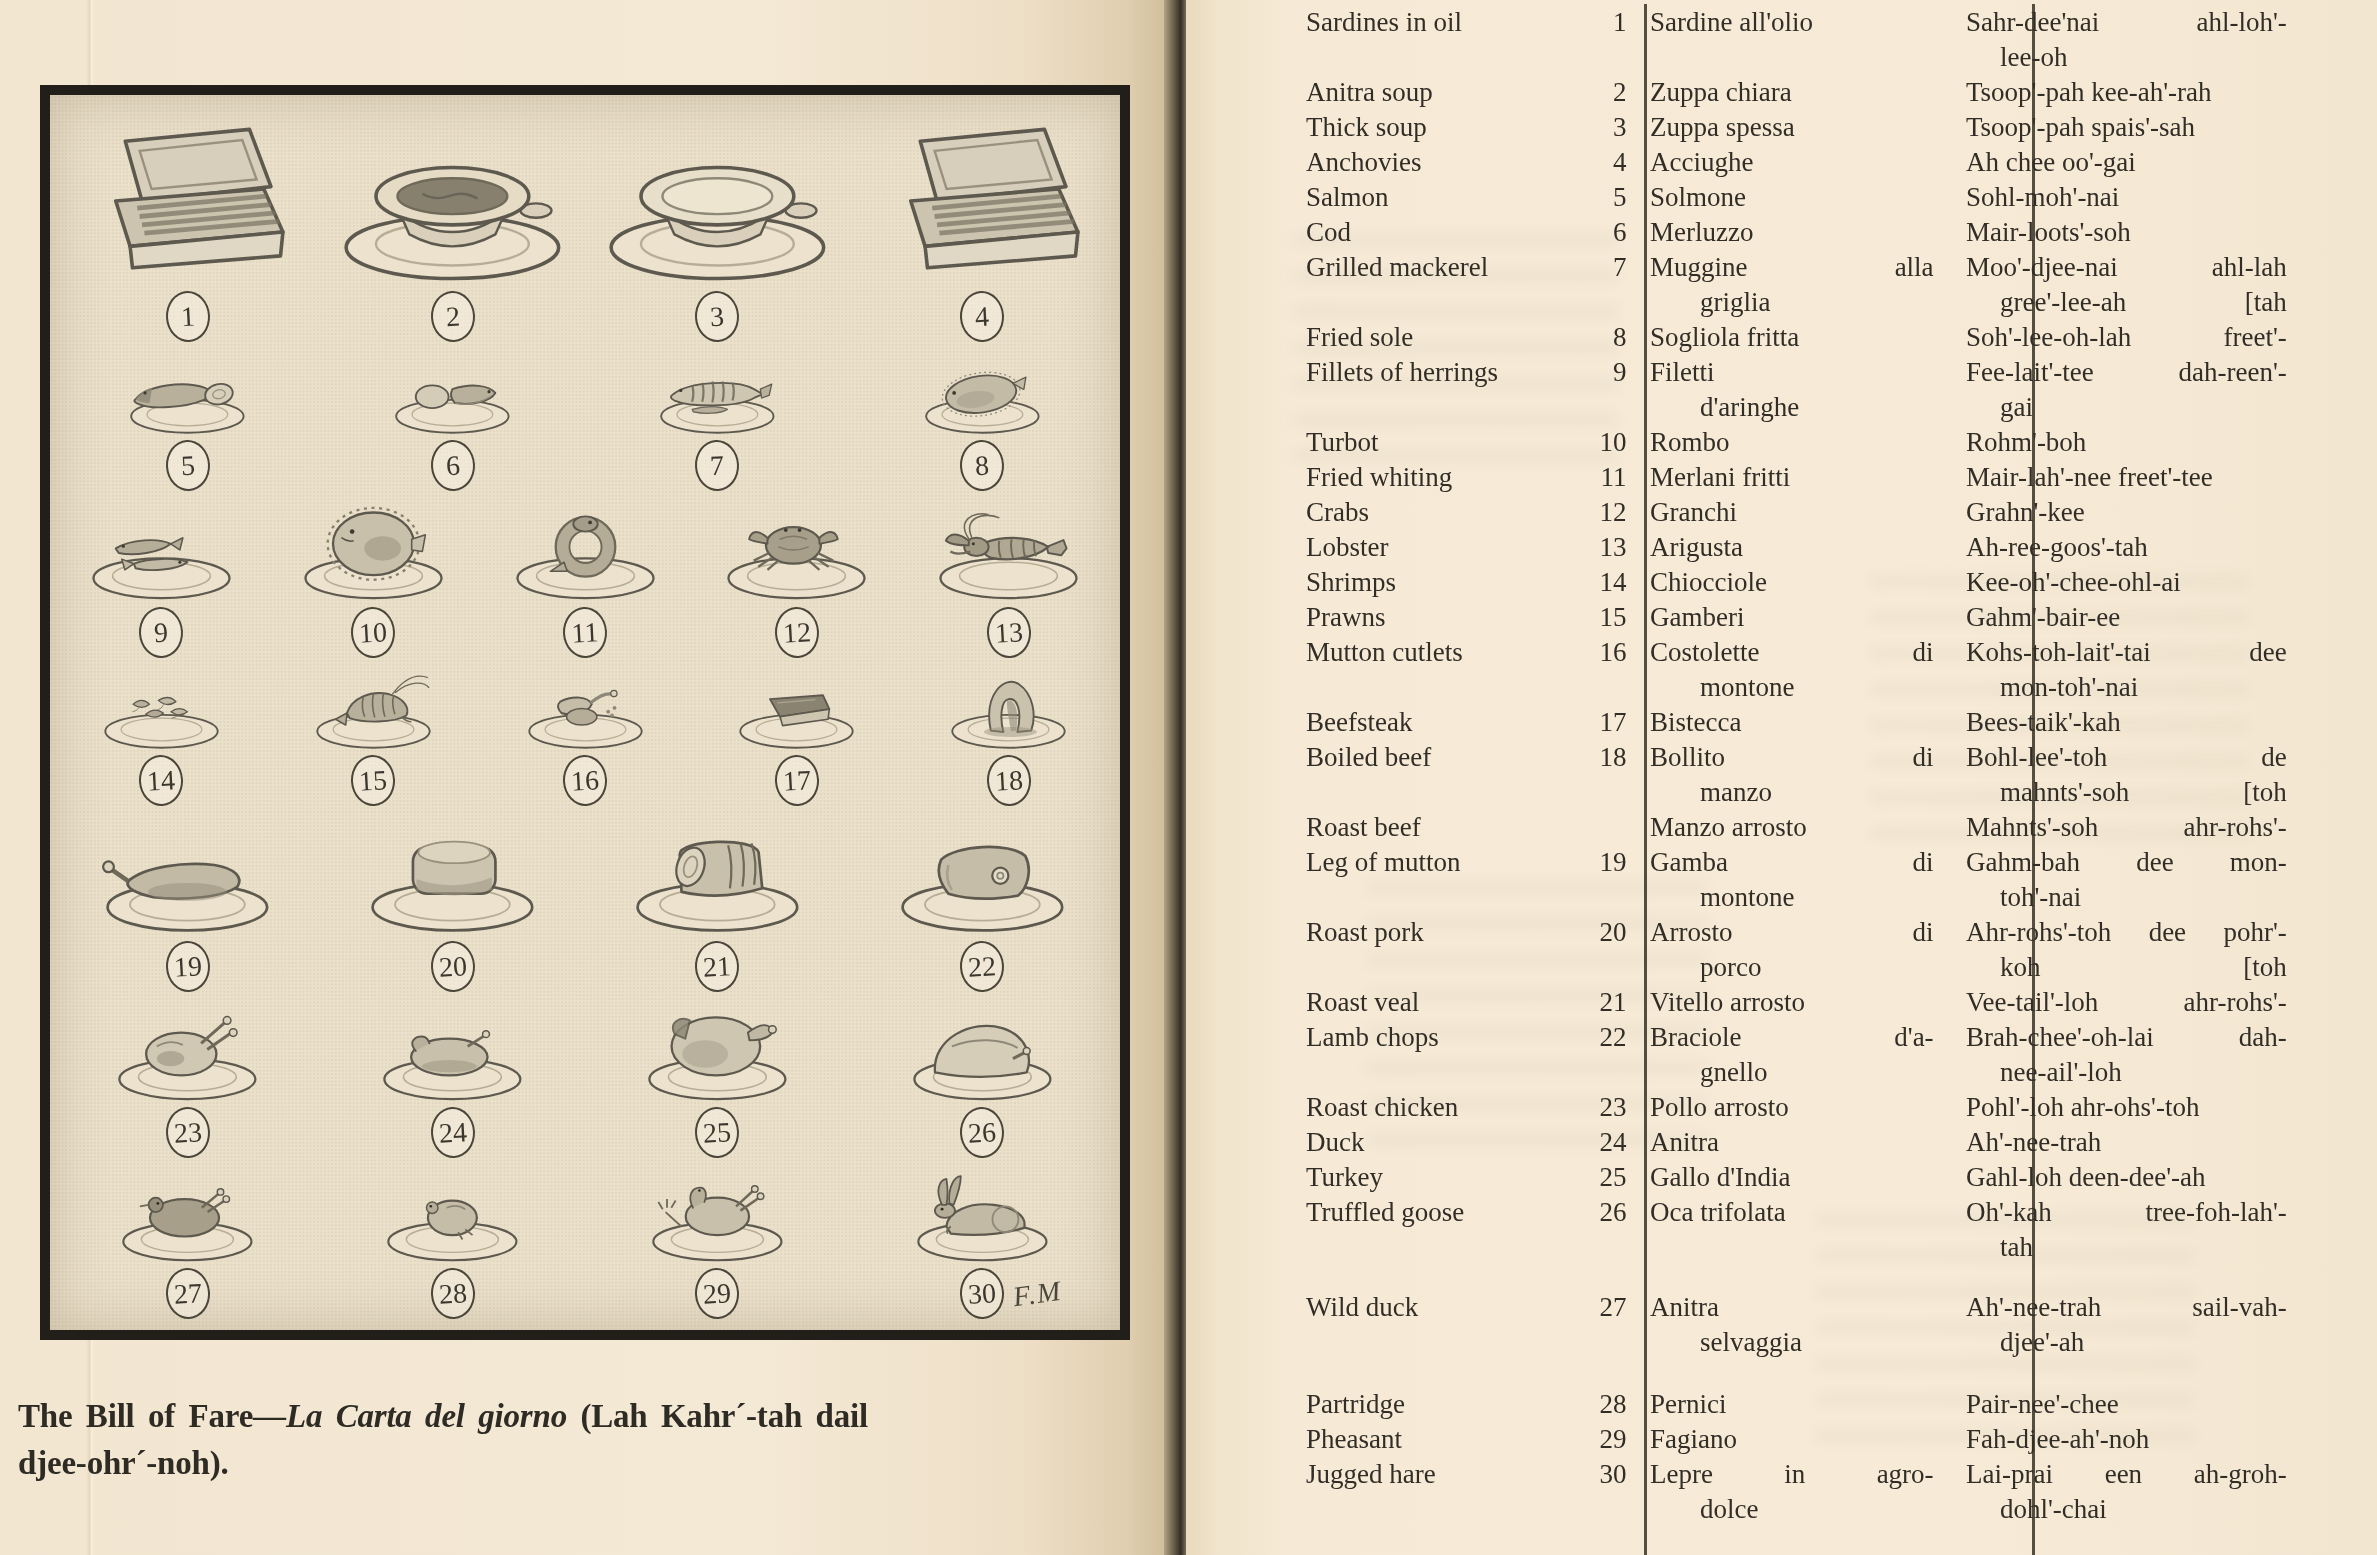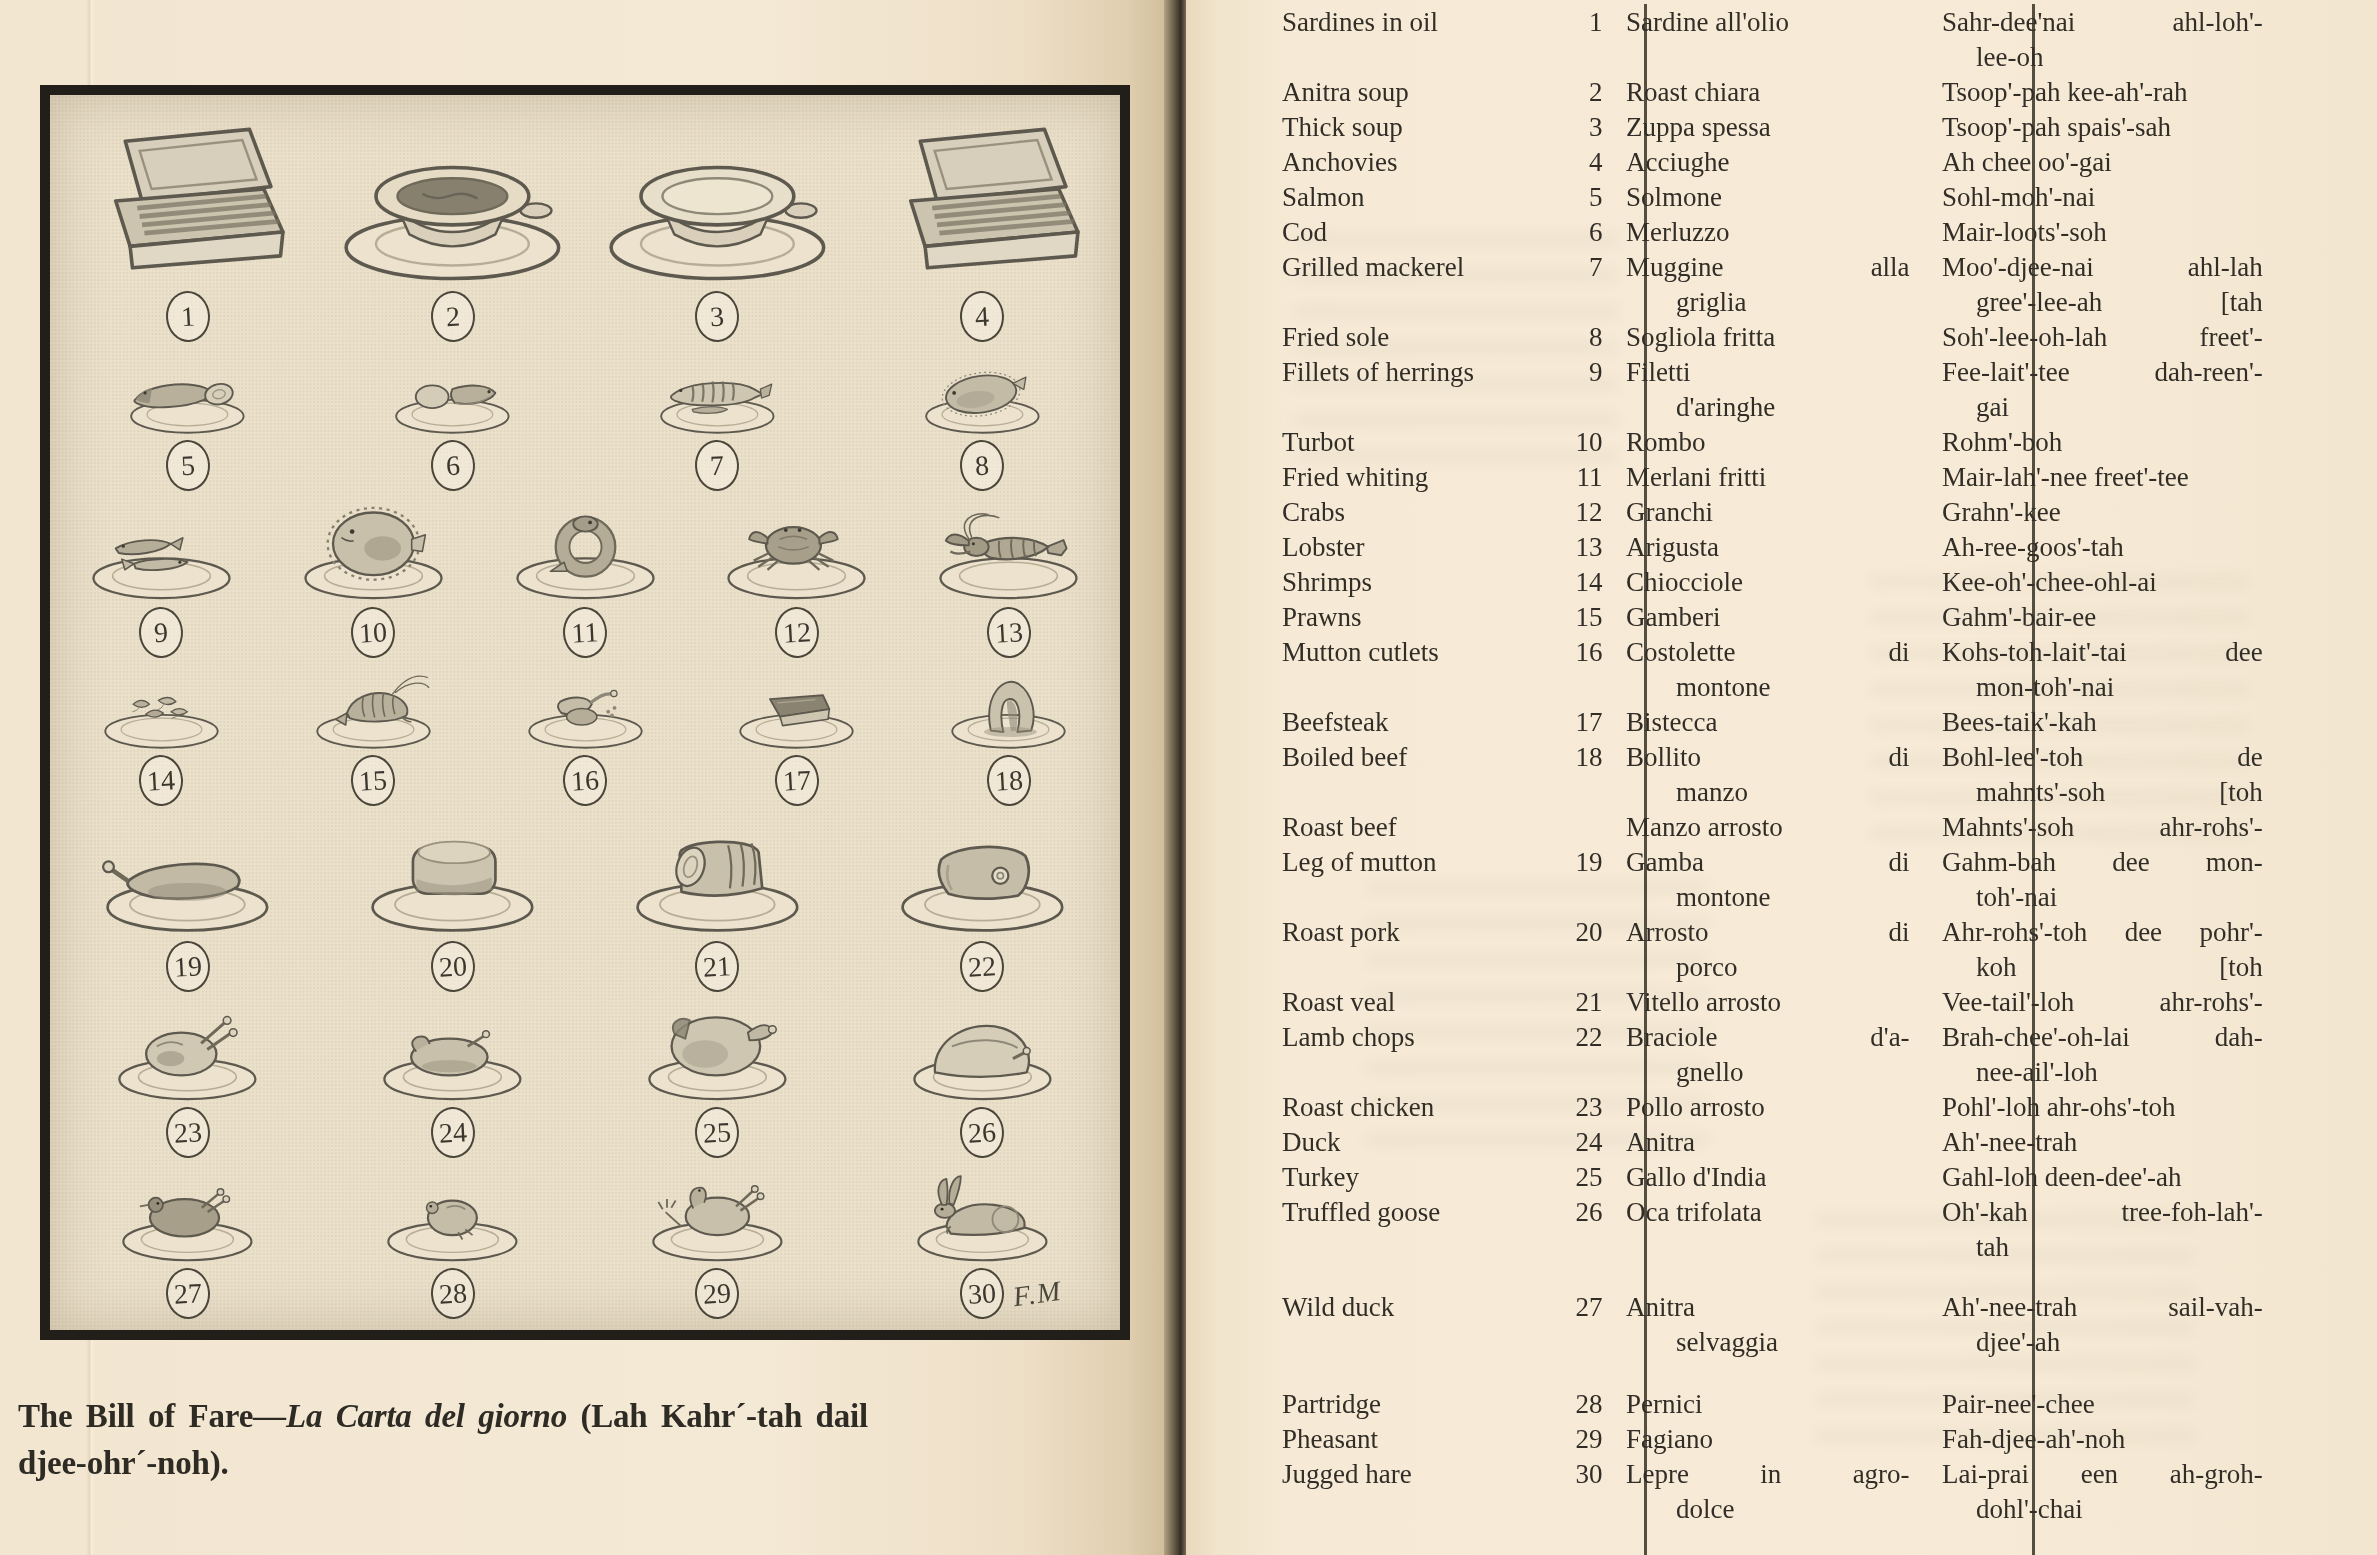--- a/index.html
+++ b/index.html
@@ -30,21 +30,21 @@
     border:2.7px solid #4b463a;border-radius:50%;font-size:28px;color:#3b372e;
     background:rgba(246,239,225,.55);margin:1.8px 0 7.2px 0;flex:0 0 auto;transform:rotate(-3deg);}
   .monogram{position:absolute;right:58px;bottom:20px;font-style:italic;font-size:28px;color:#4a463c;
     transform:rotate(-8deg);letter-spacing:1.8px;}
   
   .caption{position:absolute;left:18px;top:1393px;width:1148px;text-align:left;
     font-weight:bold;font-size:33px;line-height:47px;color:#2e2b25;letter-spacing:-0.2px;word-spacing:5.4px;}
   .caption .it{font-style:italic;}
   
   .menu{position:absolute;left:0;top:5.4px;width:1192px;font-size:27px;color:#322e27;}
-  .tline{display:grid;grid-template-columns:254px 90px 298px 346px;margin-left:96px;
+  .tline{display:grid;grid-template-columns:254px 90px 298px 346px;margin-left:120px;
     height:35px;line-height:35px;white-space:nowrap;}
   .c-en{overflow:visible;}
   .c-no{text-align:right;padding-right:23.4px;}
   .c-it{padding-right:14.4px;}
   .c-pr{padding-left:18px;padding-right:7.2px;}
   .cont-it{padding-left:50px;}
   .cont-pr{padding-left:52px;}
   .sp{display:flex;justify-content:space-between;align-items:center;}
   .vrule{position:absolute;top:3.6px;bottom:0;width:2.7px;background:#433d31;opacity:.9;}
   .vrule.r1{left:458px;}
@@ -569,21 +569,21 @@
         </div>
         <div class="tline">
           <div class="c-en"></div>
           <div class="c-no"></div>
           <div class="c-it"></div>
           <div class="c-pr cont-pr">lee-oh</div>
         </div>
         <div class="tline">
           <div class="c-en">Anitra soup</div>
           <div class="c-no">2</div>
-          <div class="c-it">Roast chiara</div>
+          <div class="c-it">Zuppa chiara</div>
           <div class="c-pr">Tsoop'-pah kee-ah'-rah</div>
         </div>
         <div class="tline">
           <div class="c-en">Thick soup</div>
           <div class="c-no">3</div>
           <div class="c-it">Zuppa spessa</div>
           <div class="c-pr">Tsoop'-pah spais'-sah</div>
         </div>
         <div class="tline">
           <div class="c-en">Anchovies</div>

